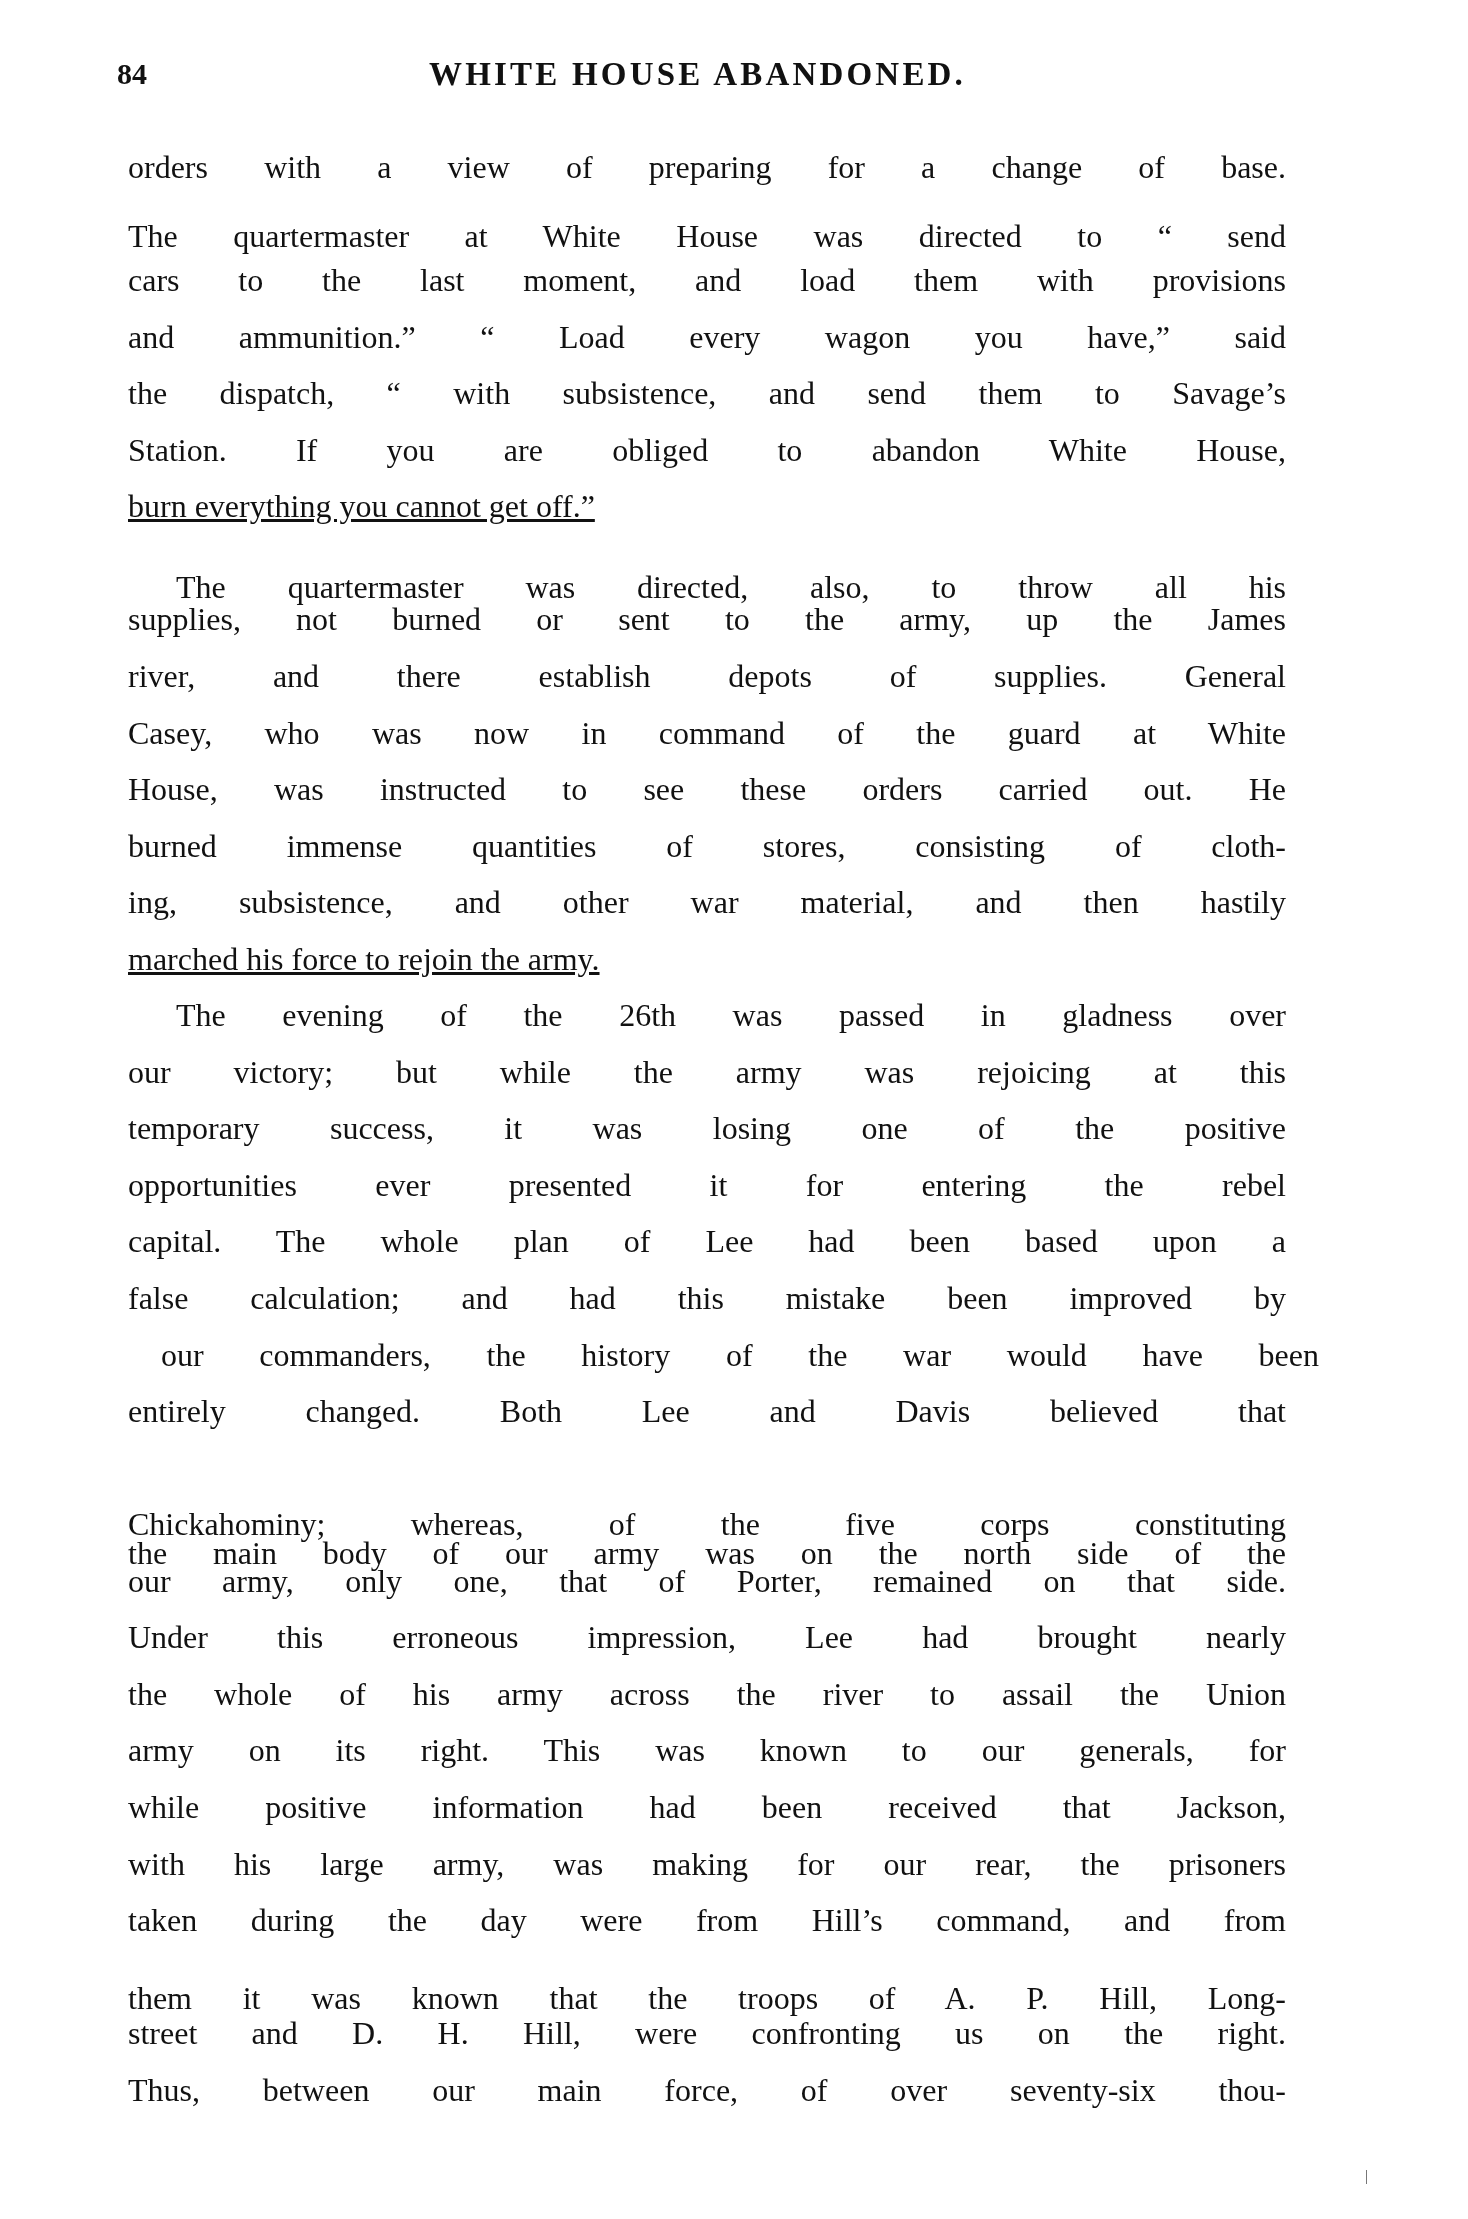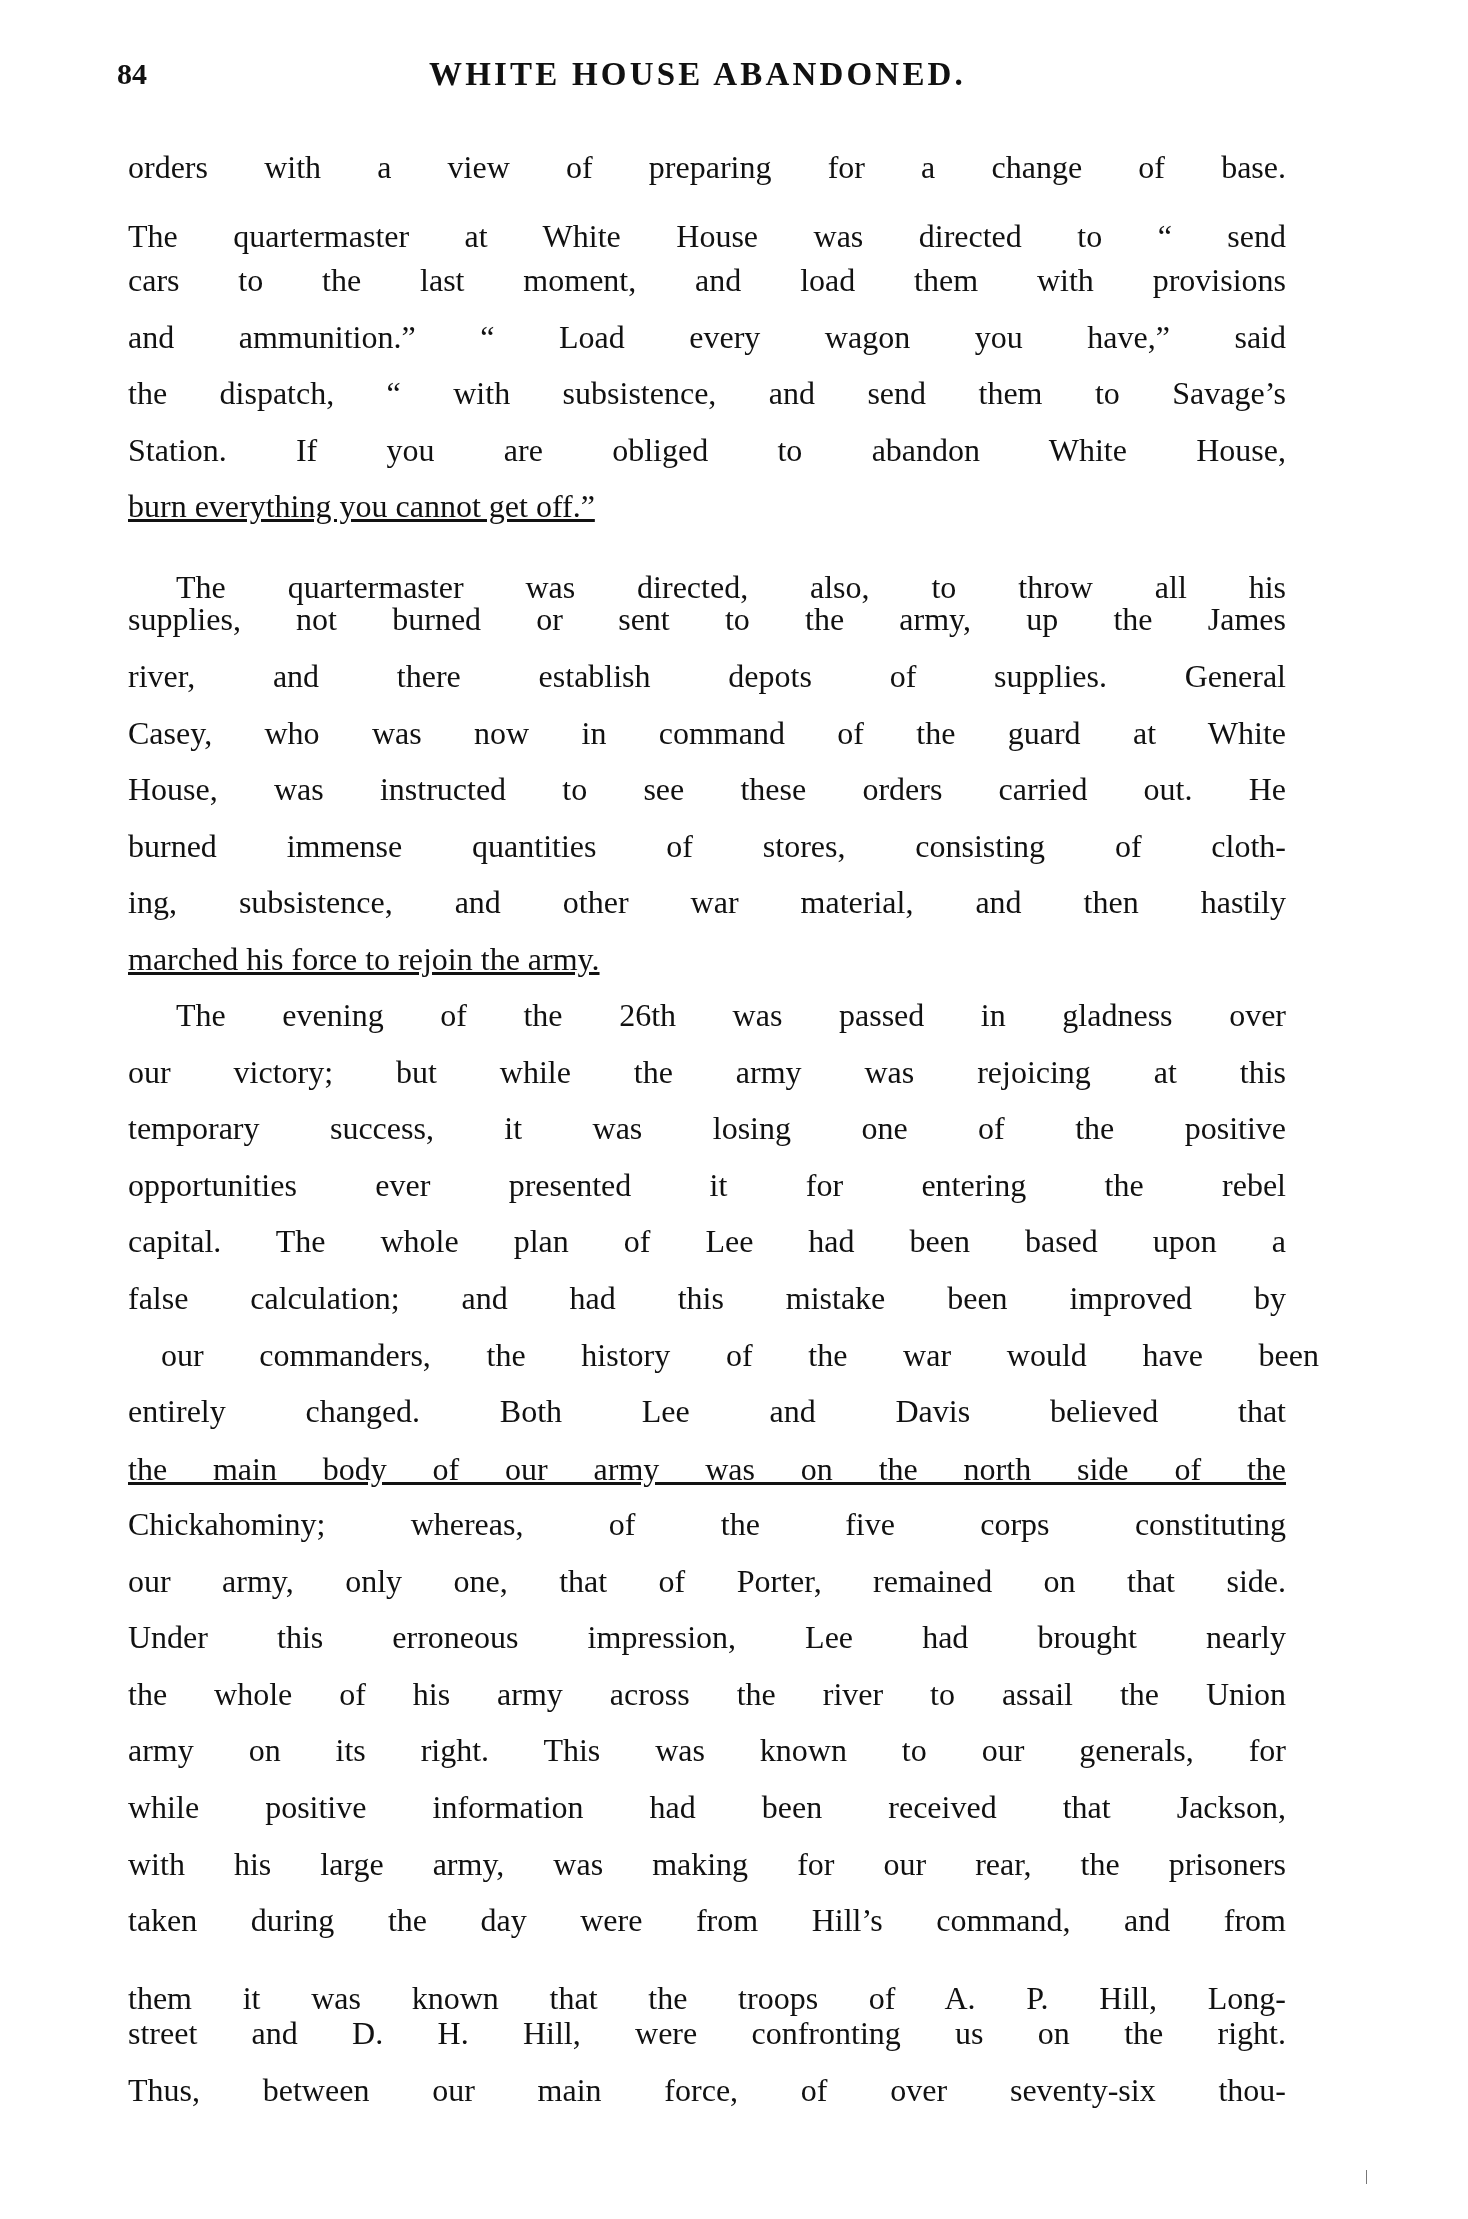--- a/index.html
+++ b/index.html
@@ -96,21 +96,21 @@
         </div>
         <div class="line" style="top: 1273px;">
           <span class="inner">false calculation; and had this mistake been improved by</span>
         </div>
         <div class="line" style="top: 1329.55px; margin-left: 33px;">
           <span class="inner">our commanders, the history of the war would have been</span>
         </div>
         <div class="line" style="top: 1386.1px;">
           <span class="inner">entirely changed.  Both Lee and Davis believed that</span>
         </div>
-        <div class="line" style="top: 1444px; text-decoration: underline;">
+        <div class="line" style="top: 1528px;">
           <span class="inner">the main body of our army was on the north side of the</span>
         </div>
         <div class="line" style="top: 1499.2px;">
           <span class="inner">Chickahominy; whereas, of the five corps constituting</span>
         </div>
         <div class="line" style="top: 1555.75px;">
           <span class="inner">our army, only one, that of Porter, remained on that side.</span>
         </div>
         <div class="line" style="top: 1612.3px;">
           <span class="inner">Under this erroneous impression, Lee had brought nearly</span>

